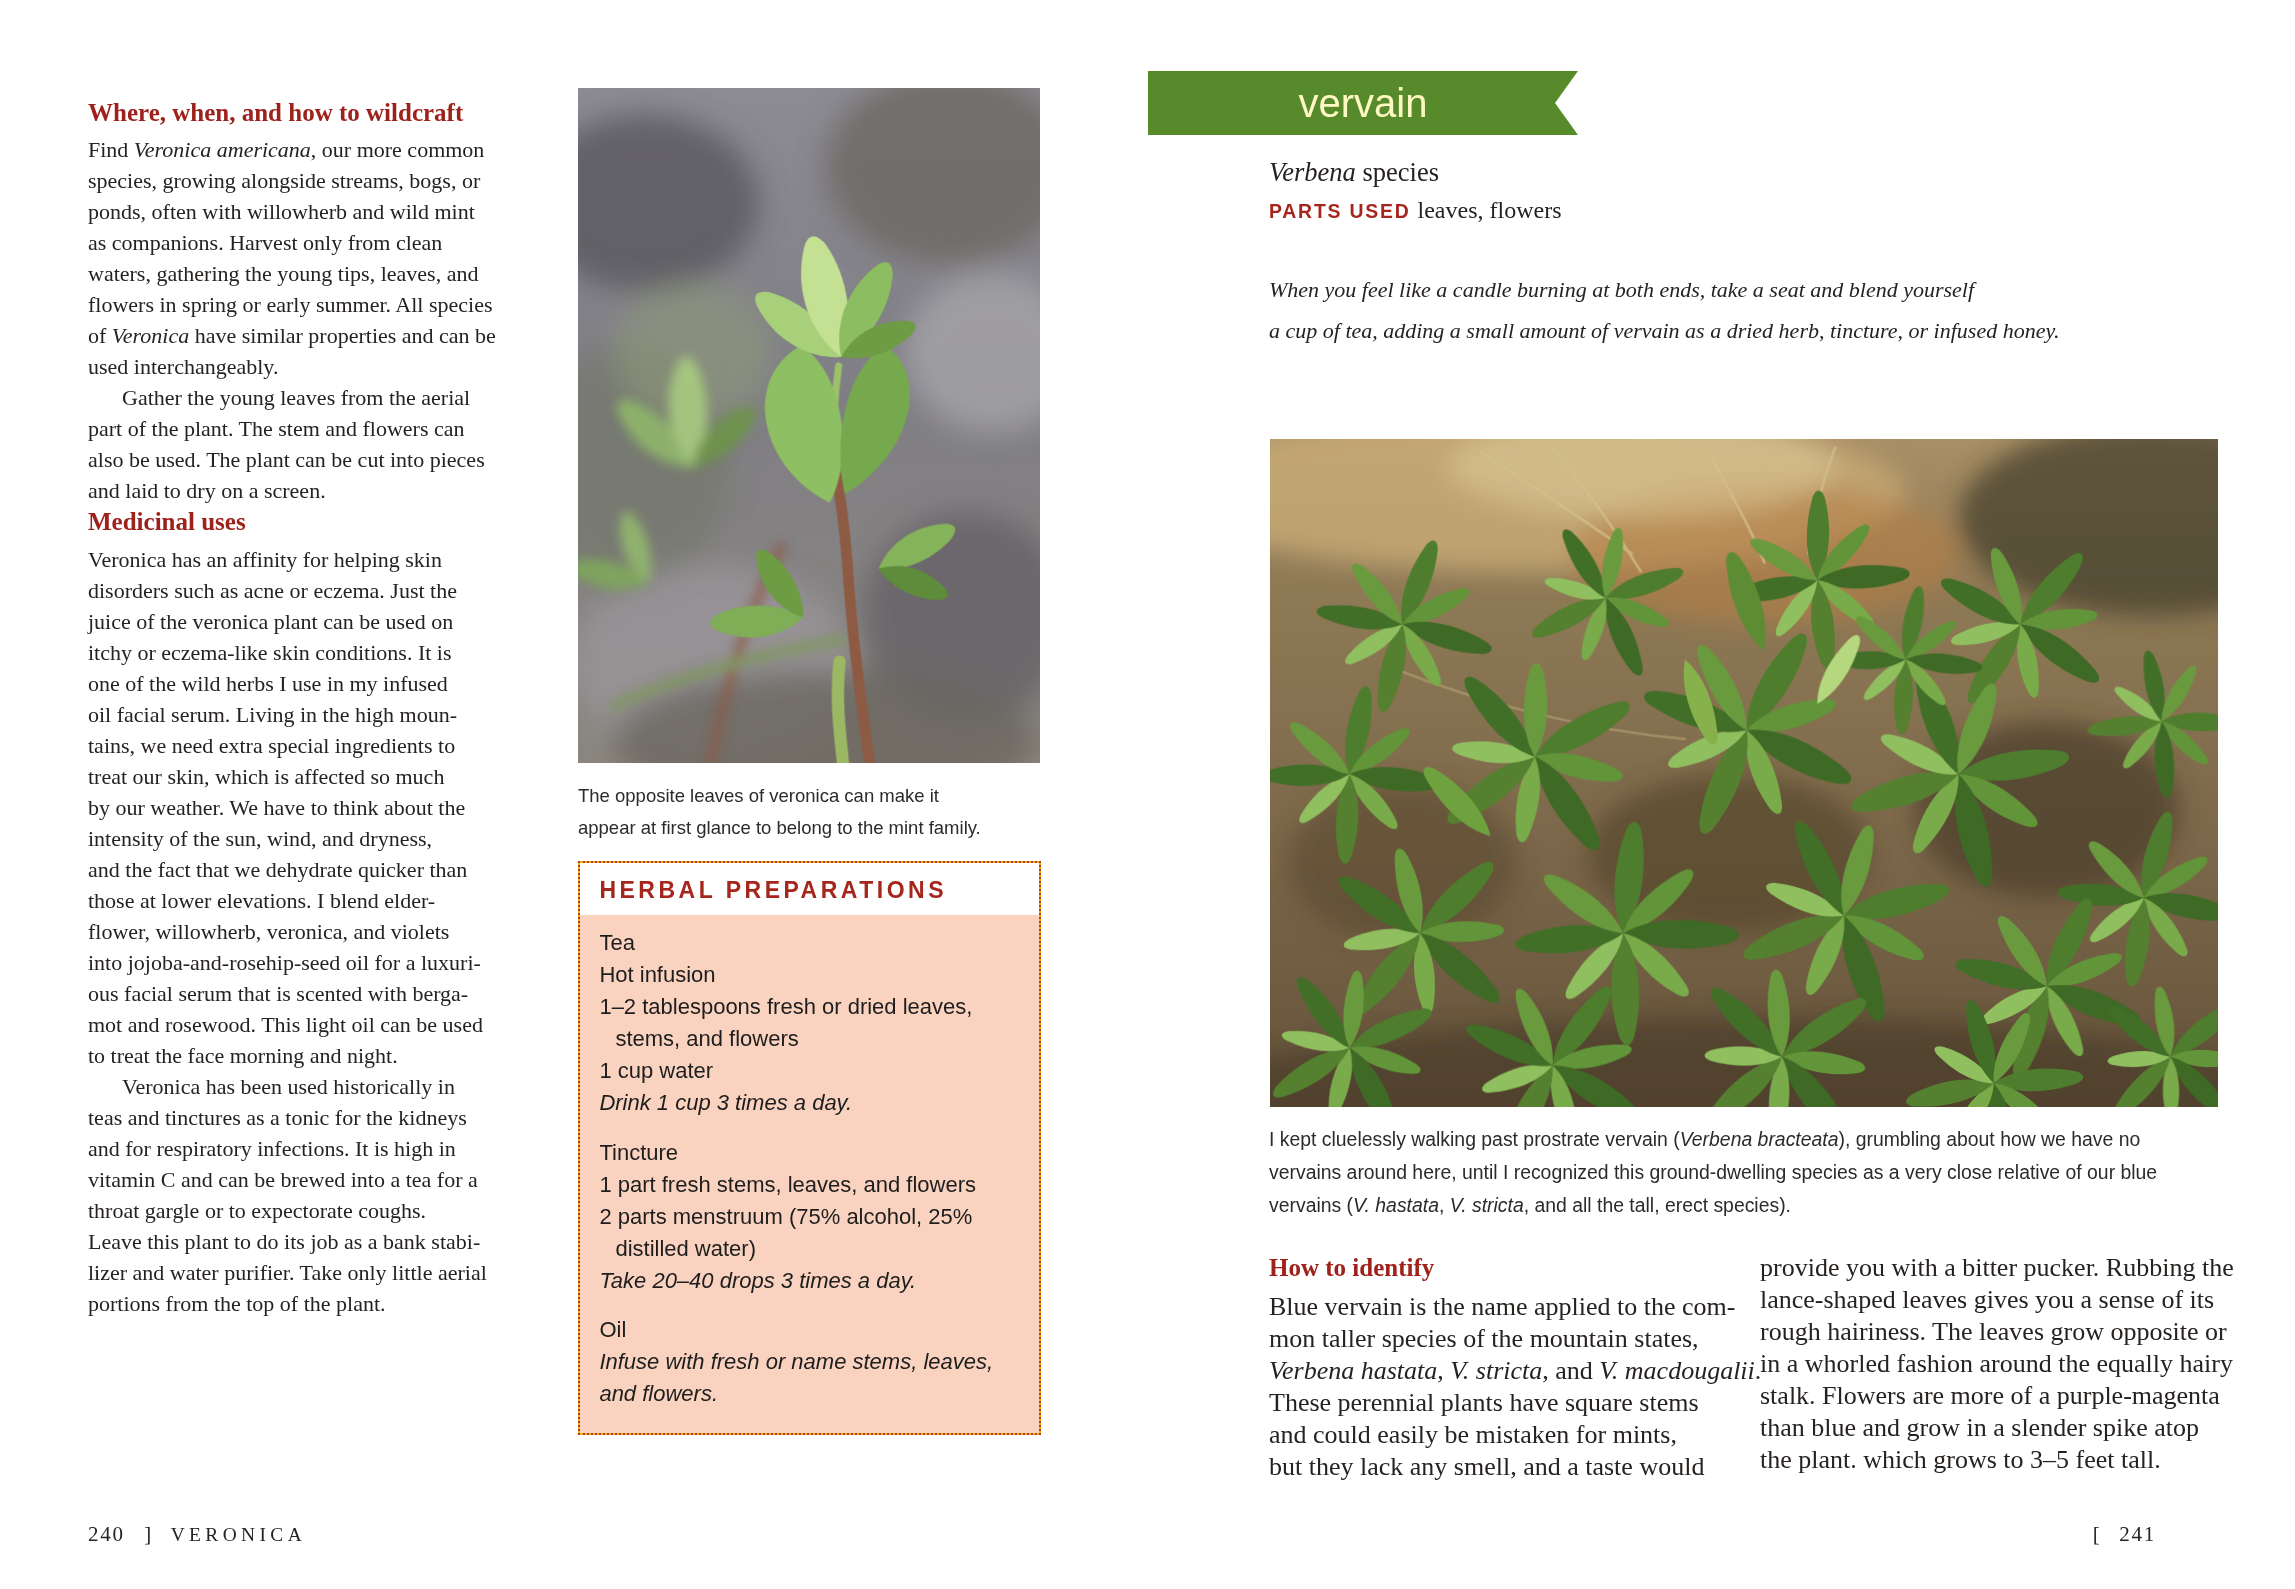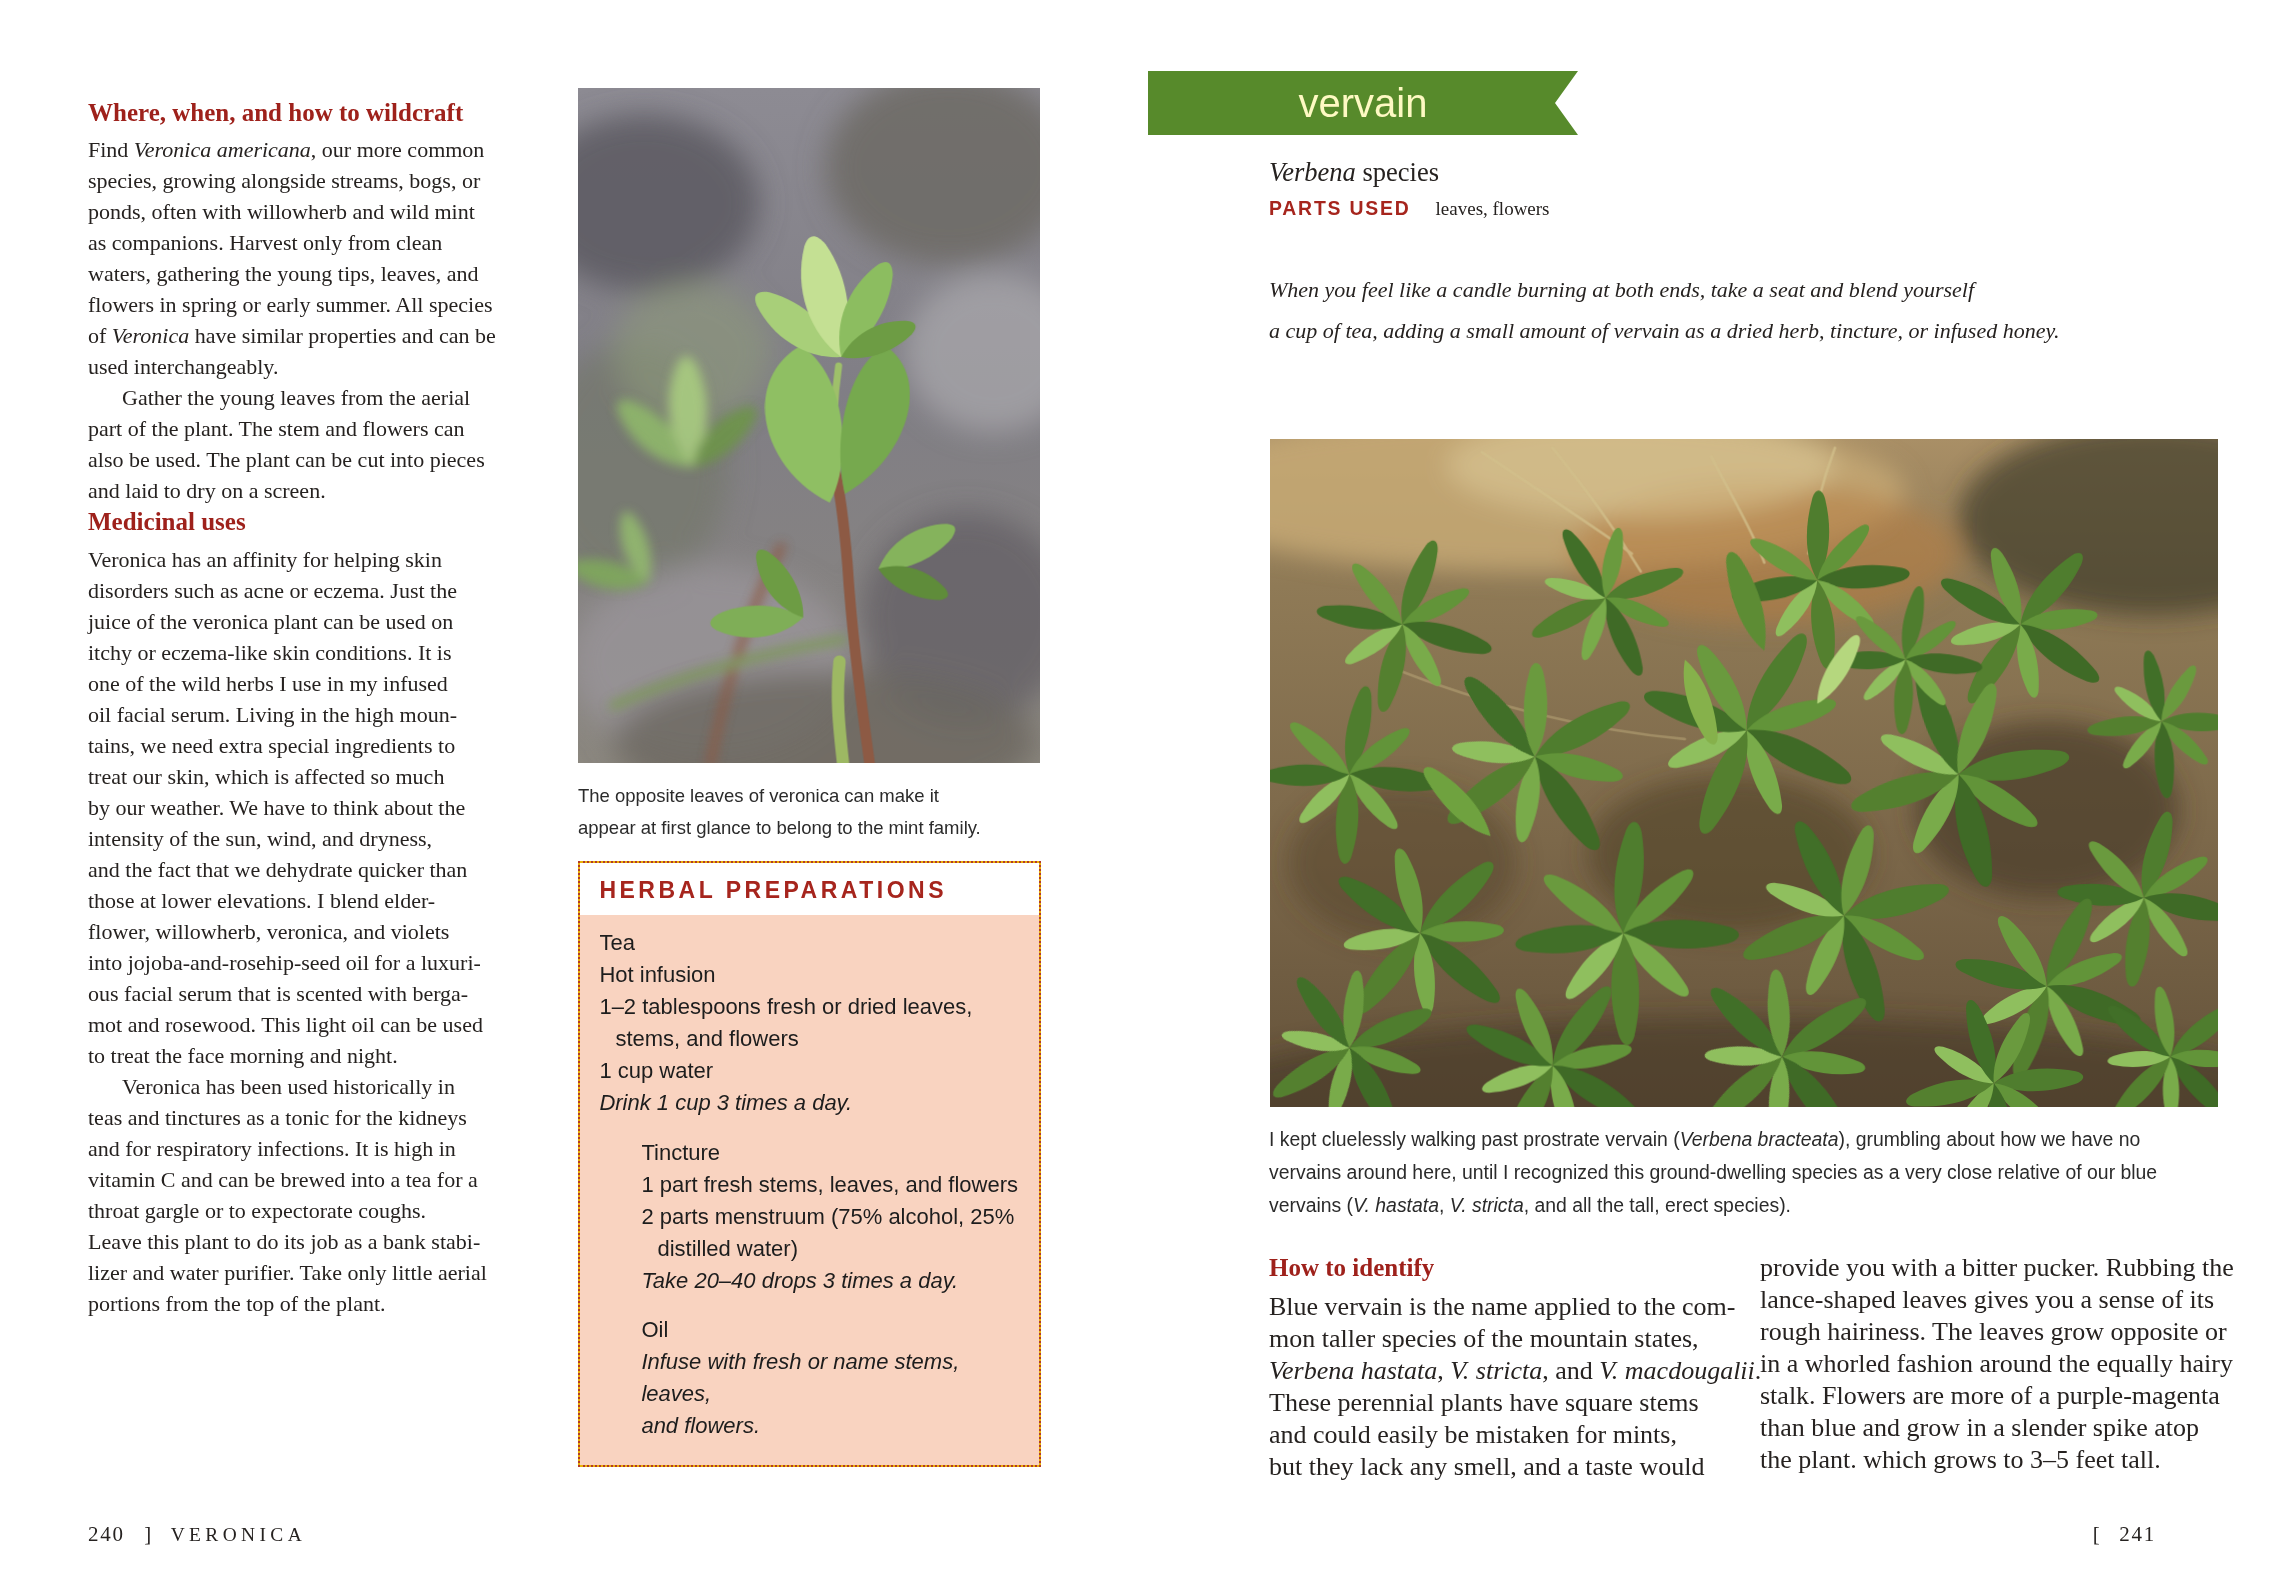--- a/index.html
+++ b/index.html
@@ -54,21 +54,21 @@
     font-family:"Liberation Sans", sans-serif;font-weight:700;
     font-size:23px;letter-spacing:3.5px;color:var(--crimson-label);
     padding:14px 8.8px 10.6px 19.4px;background:#fff;
   }
   .prep-body{
     background:var(--box-bg);
     padding:12.4px 17.7px 23px 19.4px;
     font-family:"Liberation Sans", sans-serif;
     font-size:22px;line-height:32px;color:#1d1d1d;
   }
-  .prep-entry + .prep-entry{margin-top:17.7px;margin-left:42px;}
+  .prep-entry + .prep-entry{margin-top:17.7px;}
   .prep-name{font-weight:400;}
   .prep-line.cont{padding-left:16px;}
   .prep-line.it{font-style:italic;}
 
   
   #left-footer{left:88px;top:1522px;font-size:21px;}
   #left-footer .pageno{letter-spacing:1.8px;}
   #left-footer .bracket{margin:0 19.4px;}
   #left-footer .book-label{letter-spacing:4.4px;font-size:19.4px;}
 
@@ -80,21 +80,21 @@
     display:flex;align-items:center;justify-content:center;
     color:#fef9c3;font-family:"Liberation Sans", sans-serif;font-size:40px;
   }
   #right-header{left:1269px;top:155px;}
   .species-line{font-size:26.5px;line-height:35px;white-space:pre;}
   .parts-line{margin-top:7px;}
   .parts-label{
     font-family:"Liberation Sans", sans-serif;font-weight:700;
     font-size:19.4px;letter-spacing:1.8px;color:var(--crimson-label);
   }
-  .parts-value{font-size:19px;margin-left:25px;}
+  .parts-value{font-size:24px;margin-left:7px;}
   #intro{
     left:1269px;top:269px;width:954px;
     font-style:italic;font-size:22px;line-height:41px;white-space:pre;
   }
   #identify-heading{left:1269px;top:1252px;}
   .bodycol{font-size:26px;line-height:32px;white-space:pre;}
   #identify-col1{left:1269px;top:1291px;width:481px;}
   #identify-col2{left:1760px;top:1252px;width:464px;}
 
   #right-footer{left:2031px;top:1522px;width:187px;text-align:center;font-size:21px;}

